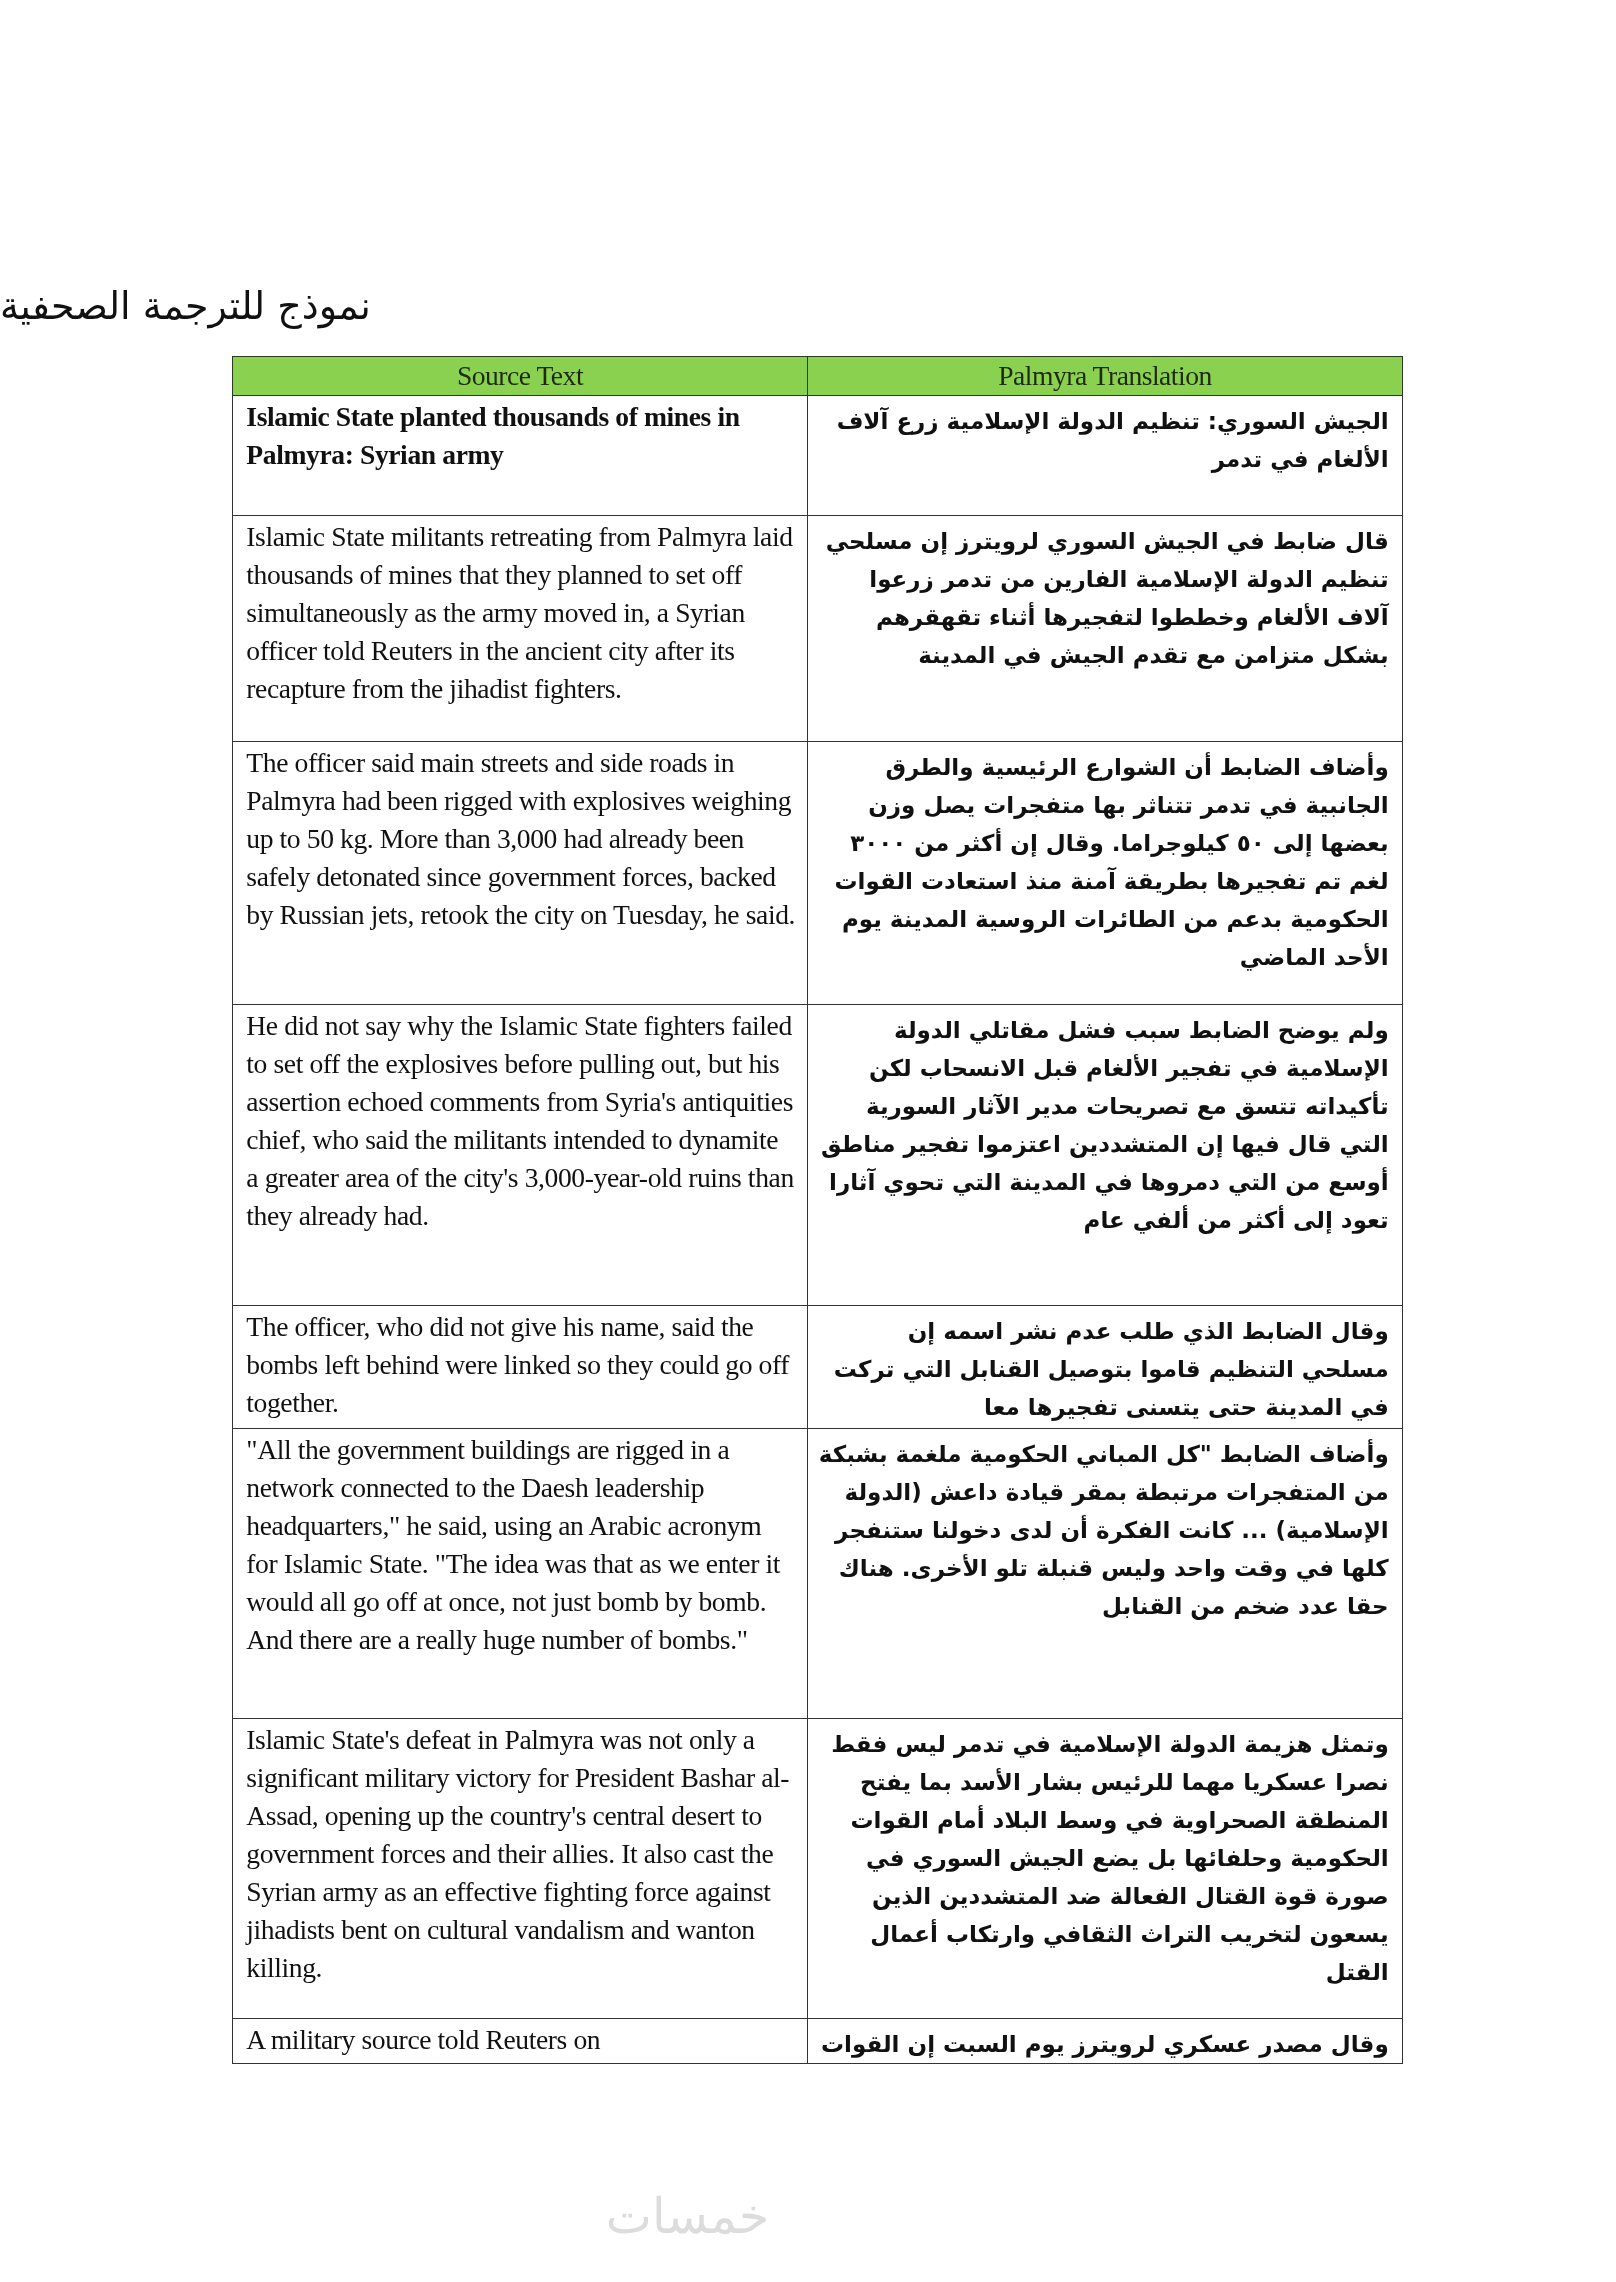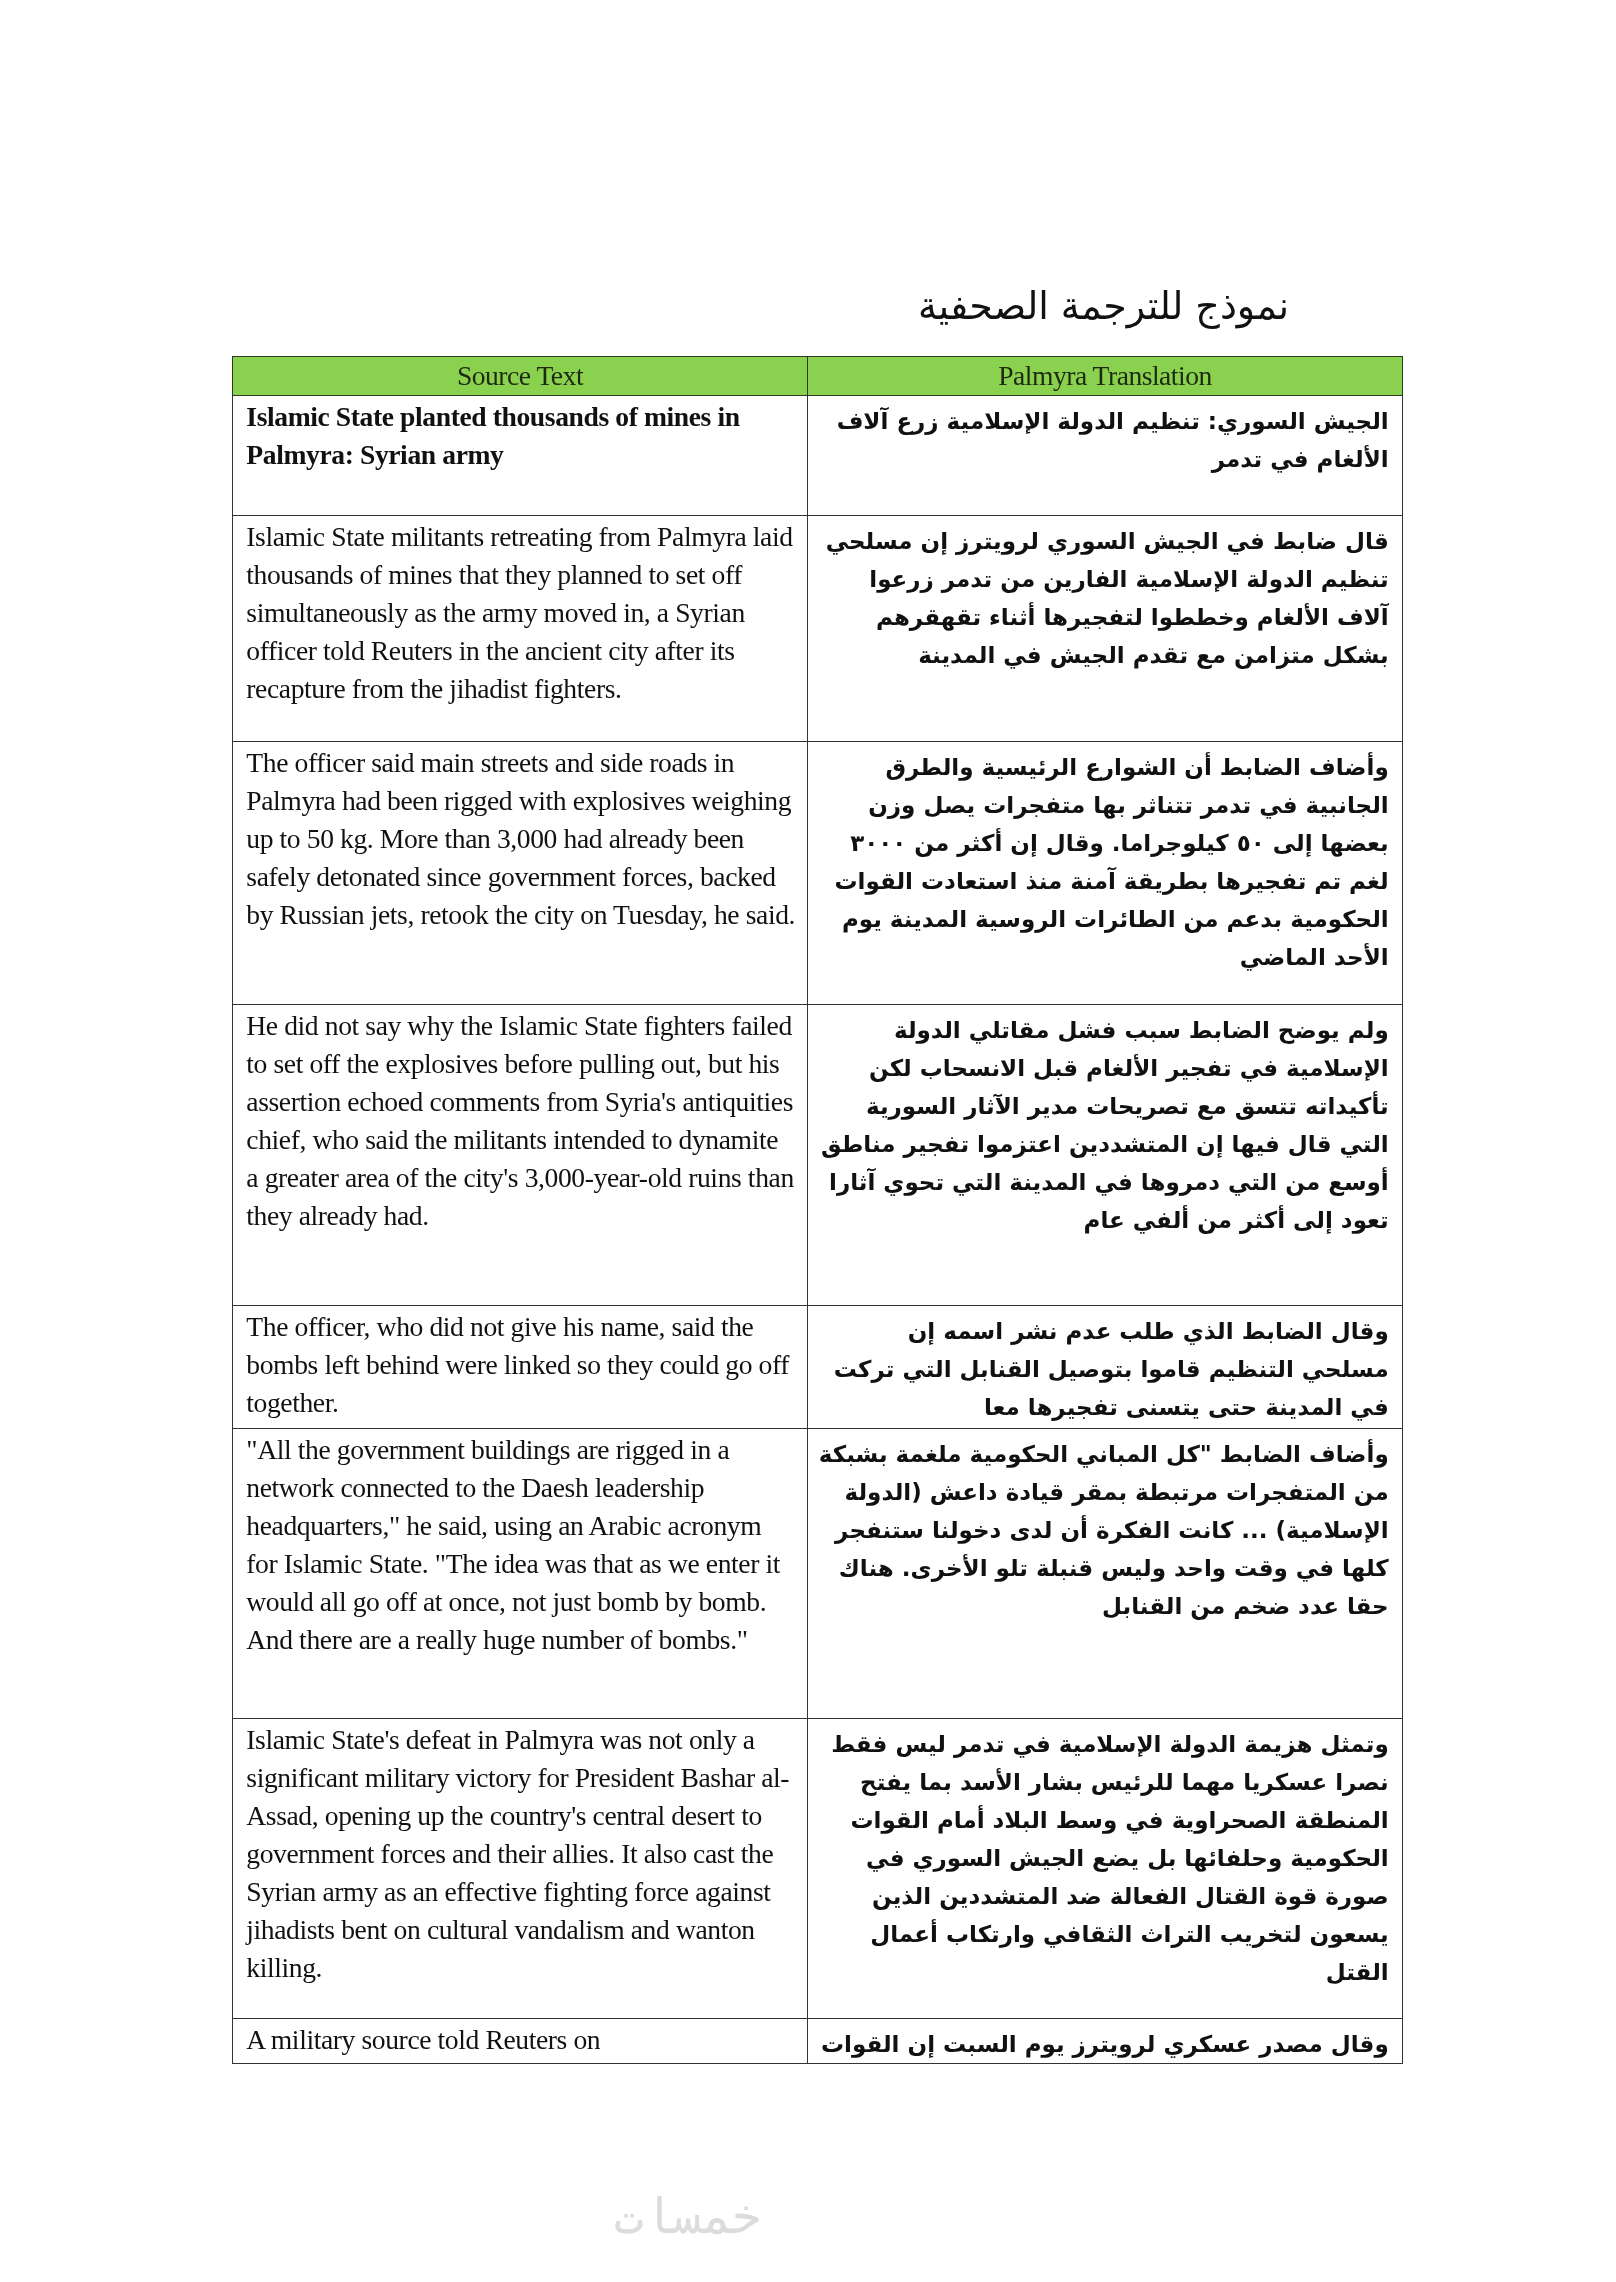--- a/index.html
+++ b/index.html
@@ -1,21 +1,21 @@
 <!DOCTYPE html>
 <html style="font-size:15px"><head>
 <meta charset="utf-8">
 <style>
   html, body { margin:0; padding:0; }
   body {
     width:1617px; height:2283px; background:#ffffff; position:relative; overflow:hidden;
     font-family: "Liberation Serif", "DejaVu Serif", serif; color:#111;
   }
   .page-title {
-    position:absolute; top:259px; left:0; width:1289px; text-align:right;
+    position:absolute; top:259px; left:0; width:1289px; text-align:left;
     font-family: "DejaVu Sans", "Liberation Sans", sans-serif;
     font-size:38px; font-weight:normal; direction:rtl; color:#111;
   }
   .doc-table {
     position:absolute; left:232px; top:356px; width:1171px;
     border-collapse:collapse; table-layout:fixed;
   }
   .doc-table col.c1 { width:575px; }
   .doc-table col.c2 { width:595px; }
   .doc-table th {
@@ -31,21 +31,21 @@
   }
   .doc-table td.src { text-align:left; letter-spacing:-0.4px; }
   .doc-table td.src.bold { font-weight:bold; }
   .doc-table td.ar {
     direction:rtl; text-align:right; padding:5.7px 13.3px 0 9.5px;
     font-family:"DejaVu Sans", "Liberation Sans", sans-serif;
     font-size:23px; line-height:38px; font-weight:bold;
   }
   .watermark {
     position:absolute; top:2188px; left:0; width:1375px; text-align:center;
-    font-family:Liberation Mono, monospace; font-size:49px; color:#dcdcdc;
+    font-family:Liberation Sans, sans-serif; font-size:49px; color:#dcdcdc;
     direction:rtl; letter-spacing:1.9px;
   }
 </style>
 </head>
 <body>
 
 <h1 class="page-title">نموذج للترجمة الصحفية</h1>
 
 <table class="doc-table">
   <colgroup>

